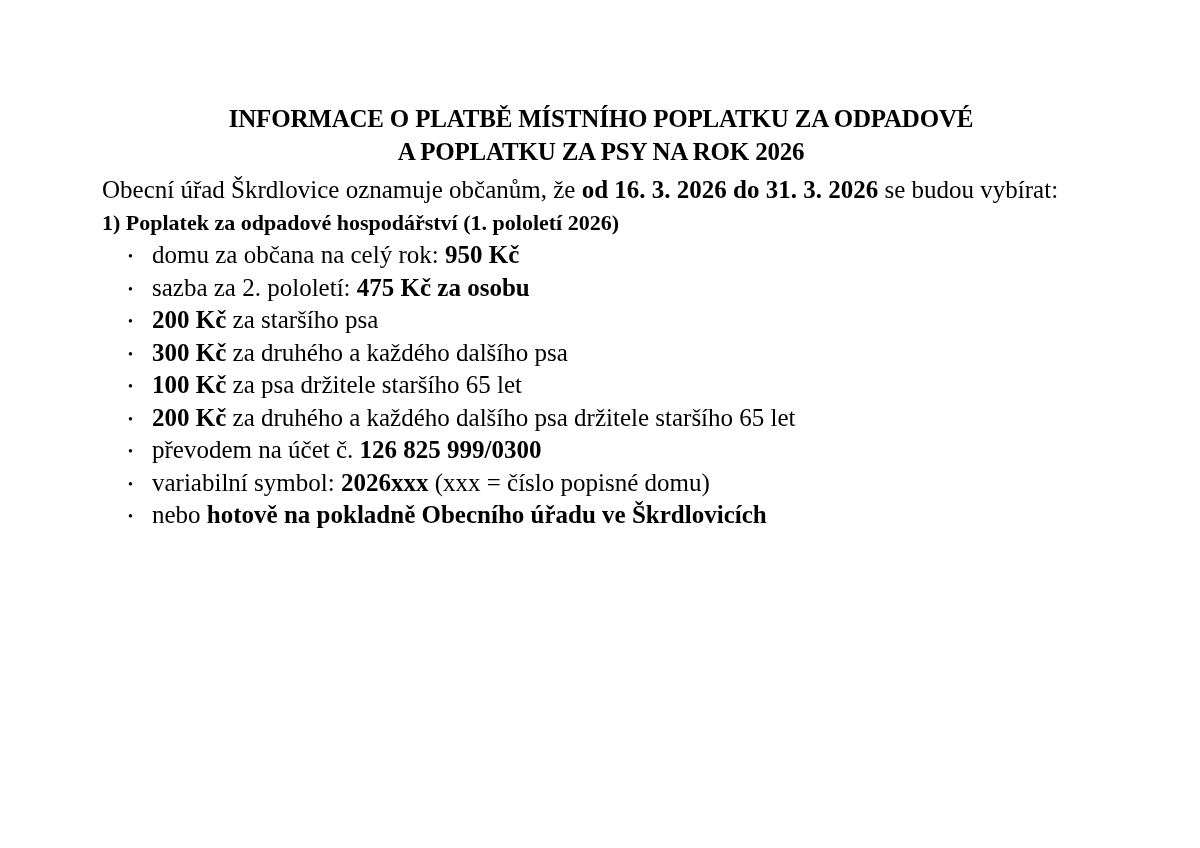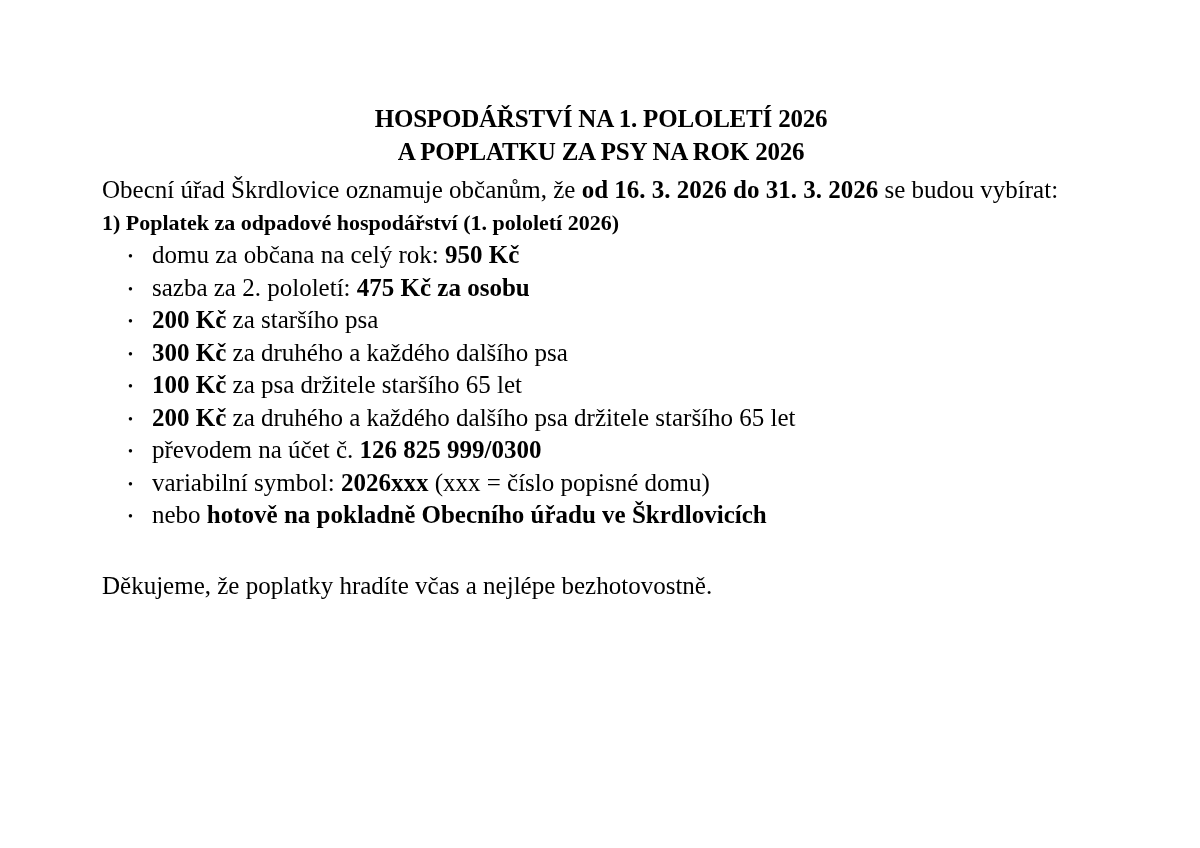--- a/index.html
+++ b/index.html
@@ -64,21 +64,21 @@
     }
     b { font-weight: bold; }
     .spacer { height: 32.5px; }
   </style>
 </head>
 <body>
 
 <div class="page">
 
   <div class="title">
-    <span class="title-line">HOSPODÁŘSTVÍ NA 1. POLOLETÍ 2026</span>
+    <span class="title-line">INFORMACE O PLATBĚ MÍSTNÍHO POPLATKU ZA ODPADOVÉ</span>
     <span class="title-line">A POPLATKU ZA PSY NA ROK 2026</span>
   </div>
 
   <div class="para"><span>Obecní úřad Škrdlovice oznamuje občanům, že </span><b>od 16. 3. 2026 do 31. 3. 2026</b><span> se budou vybírat:</span></div>
 
   <div class="heading">1) Poplatek za odpadové hospodářství (1. pololetí 2026)</div>
   <ul class="bullets">
     <li><span class="dot">•</span><span>domu za občana na celý rok: </span><b>950 Kč</b></li>
     <li><span class="dot">•</span><span>sazba za 2. pololetí: </span><b>475 Kč za osobu</b></li>
   </ul>
@@ -91,14 +91,13 @@
   </ul>
 
   <ul class="bullets">
     <li><span class="dot">•</span><span>převodem na účet č. </span><b>126 825 999/0300</b></li>
     <li><span class="dot">•</span><span>variabilní symbol: </span><b>2026xxx</b><span> (xxx = číslo popisné domu)</span></li>
     <li><span class="dot">•</span><span>nebo </span><b>hotově na pokladně Obecního úřadu ve Škrdlovicích</b></li>
   </ul>
 
   <div class="spacer"></div>
 
-  <div class="para">Děkujeme, že poplatky hradíte včas a nejlépe bezhotovostně.</div>
 </div>
 
 </body></html>

